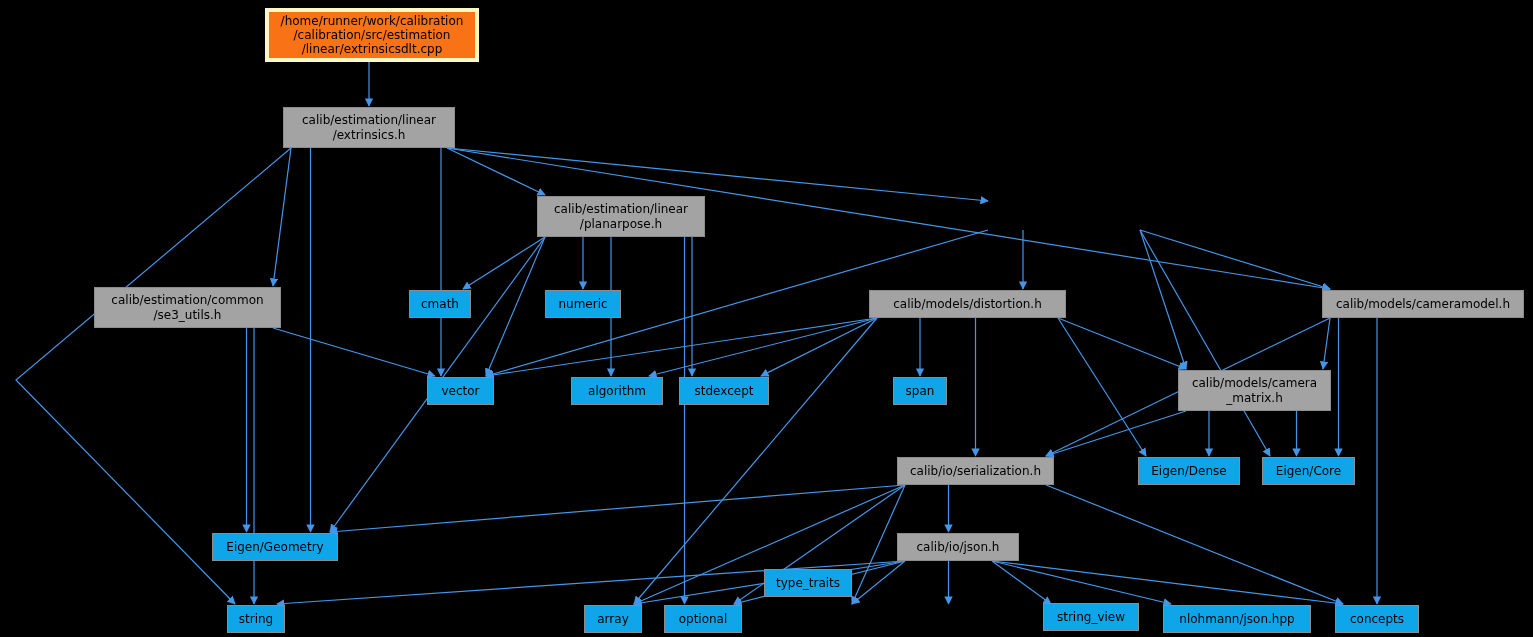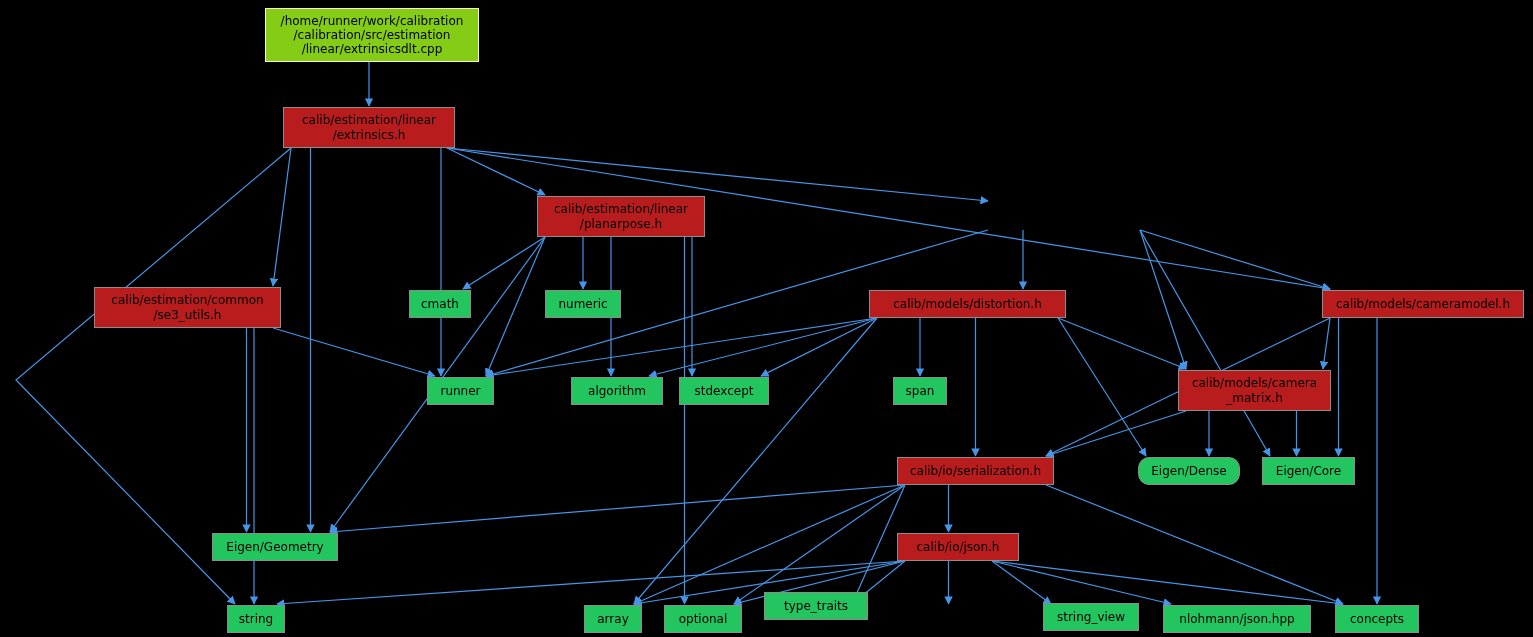--- a/index.html
+++ b/index.html
@@ -27,30 +27,30 @@
     align-items: center;
     justify-content: center;
     text-align: center;
     white-space: pre-line;
     font-size: 12px;
     line-height: 1.18;
     color: #000000;
     padding: 1px 4px;
   }
   .node.source {
-    background: #84cc16;
-    border: 1px solid #fef9c3;
+    background: #f97316;
+    border: 4px solid #fef9c3;
   }
   .node.header {
-    background: #b91c1c;
+    background: #a3a3a3;
     border: 1px solid #8c8c8c;
   }
   .node.header[data-interactable="true"] { cursor: pointer; }
   .node.system {
-    background: #22c55e;
+    background: #0ea5e9;
     border: 1px solid #8c8c8c;
   }
 </style>
 </head>
 <body>
 
 <div id="graph" data-interactable="false">
   <svg id="edges" width="1533" height="637" data-interactable="false">
       <defs>
         <marker id="arrow" viewBox="0 0 10 10" refX="9" refY="5" markerWidth="7" markerHeight="7" orient="auto">
@@ -117,31 +117,31 @@
     <div class="node header" data-interactable="true" style="left: 283px; top: 107px; width: 172px; height: 41px;">calib/estimation/linear
 /extrinsics.h</div>
     <div class="node header" data-interactable="true" style="left: 537px; top: 196px; width: 168px; height: 41px;">calib/estimation/linear
 /planarpose.h</div>
     <div class="node header" data-interactable="true" style="left: 94px; top: 287px; width: 187px; height: 41px;">calib/estimation/common
 /se3_utils.h</div>
     <div class="node system" data-interactable="false" style="left: 409px; top: 290px; width: 62px; height: 28px;">cmath</div>
     <div class="node system" data-interactable="false" style="left: 545px; top: 290px; width: 76px; height: 28px;">numeric</div>
     <div class="node header" data-interactable="true" style="left: 869px; top: 290px; width: 197px; height: 28px;">calib/models/distortion.h</div>
     <div class="node header" data-interactable="true" style="left: 1322px; top: 290px; width: 202px; height: 28px;">calib/models/cameramodel.h</div>
-    <div class="node system" data-interactable="false" style="left: 427px; top: 377px; width: 67px; height: 28px;">runner</div>
+    <div class="node system" data-interactable="false" style="left: 427px; top: 377px; width: 67px; height: 28px;">vector</div>
     <div class="node system" data-interactable="false" style="left: 571px; top: 377px; width: 92px; height: 28px;">algorithm</div>
     <div class="node system" data-interactable="false" style="left: 679px; top: 377px; width: 90px; height: 28px;">stdexcept</div>
     <div class="node system" data-interactable="false" style="left: 893px; top: 377px; width: 54px; height: 28px;">span</div>
     <div class="node header" data-interactable="true" style="left: 1178px; top: 370px; width: 153px; height: 41px;">calib/models/camera
 _matrix.h</div>
     <div class="node header" data-interactable="true" style="left: 897px; top: 457px; width: 157px; height: 28px;">calib/io/serialization.h</div>
-    <div class="node system" data-interactable="false" style="left: 1138px; top: 457px; width: 102px; height: 28px; border-radius: 11px;">Eigen/Dense</div>
+    <div class="node system" data-interactable="false" style="left: 1138px; top: 457px; width: 102px; height: 28px;">Eigen/Dense</div>
     <div class="node system" data-interactable="false" style="left: 1262px; top: 457px; width: 93px; height: 28px;">Eigen/Core</div>
     <div class="node system" data-interactable="false" style="left: 212px; top: 533px; width: 126px; height: 28px;">Eigen/Geometry</div>
     <div class="node header" data-interactable="true" style="left: 897px; top: 533px; width: 122px; height: 28px;">calib/io/json.h</div>
     <div class="node system" data-interactable="false" style="left: 227px; top: 605px; width: 58px; height: 28px;">string</div>
     <div class="node system" data-interactable="false" style="left: 584px; top: 605px; width: 58px; height: 28px;">array</div>
     <div class="node system" data-interactable="false" style="left: 664px; top: 605px; width: 78px; height: 28px;">optional</div>
-    <div class="node system" data-interactable="false" style="left: 764px; top: 592px; width: 104px; height: 28px; text-align: center;">type_traits</div>
+    <div class="node system" data-interactable="false" style="left: 764px; top: 569px; width: 88px; height: 28px; text-align: center;">type_traits</div>
     <div class="node system" data-interactable="false" style="left: 1043px; top: 603px; width: 96px; height: 28px;">string_view</div>
     <div class="node system" data-interactable="false" style="left: 1163px; top: 605px; width: 148px; height: 28px;">nlohmann/json.hpp</div>
     <div class="node system" data-interactable="false" style="left: 1335px; top: 605px; width: 84px; height: 28px;">concepts</div>
   </div>
 
 </body></html>

